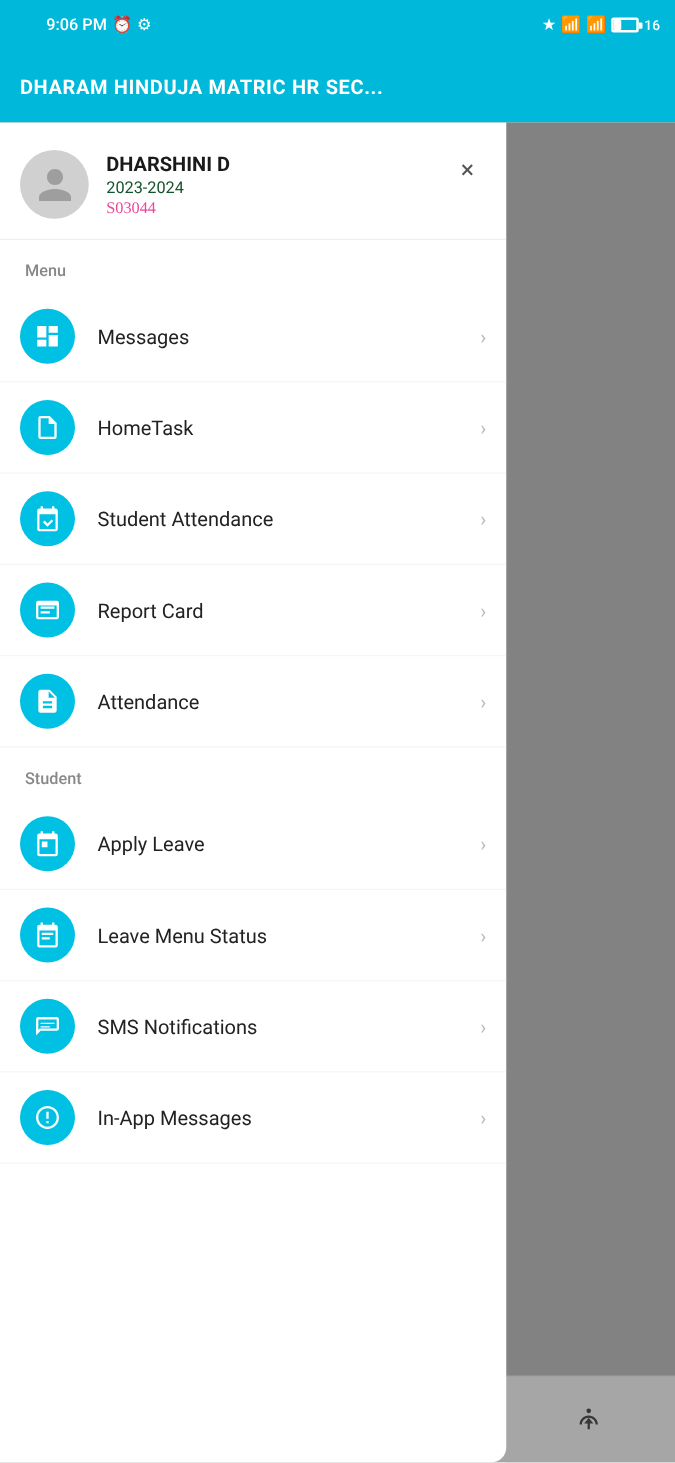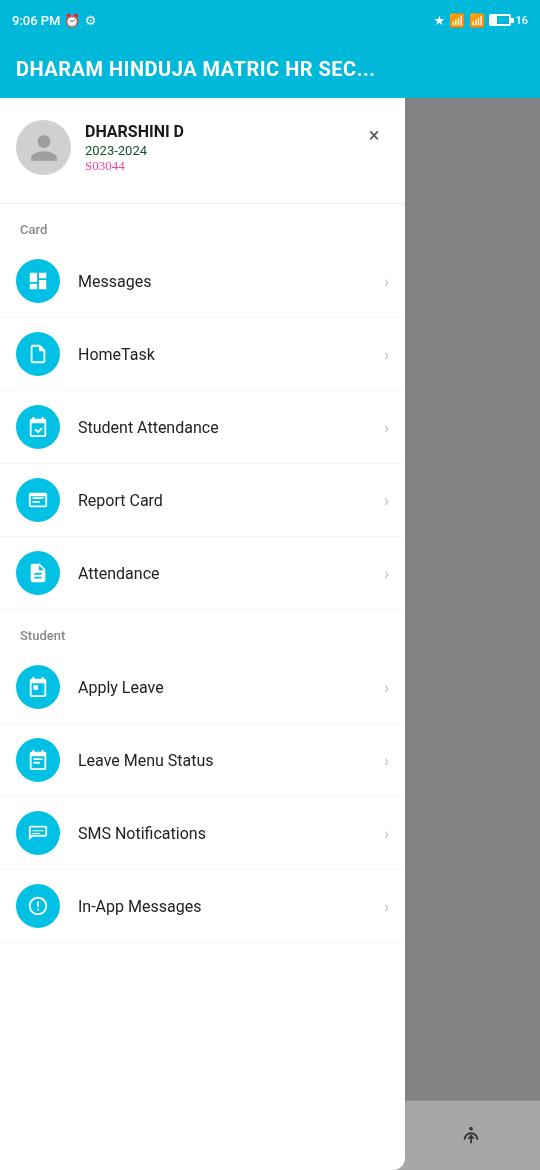--- a/index.html
+++ b/index.html
@@ -19,21 +19,21 @@
       height: 40px;
       background: #00b8d9;
       display: flex;
       align-items: center;
       justify-content: space-between;
       padding: 0 12px;
       color: white;
       font-size: 13px;
       font-weight: 500;
     }
-    .status-left { display: flex; align-items: center; gap: 4px; }
+    .status-left { display: flex; align-items: center; gap: 4px; margin-left: 25px; }
     .status-right { display: flex; align-items: center; gap: 4px; }
     .battery-icon {
       width: 22px; height: 12px;
       border: 2px solid white;
       border-radius: 2px;
       position: relative;
       display: inline-flex;
       align-items: center;
     }
     .battery-icon::after {
@@ -57,21 +57,21 @@
     .app-header {
       width: 540px;
       height: 58px;
       background: #00b8d9;
       display: flex;
       align-items: center;
       padding: 0 16px;
     }
     .app-title {
       color: white;
-      font-size: 20px;
+      font-size: 16px;
       font-weight: 700;
       letter-spacing: 0.5px;
     }
 
     
     .bg-right {
       position: absolute;
       top: 98px;
       left: 405px;
       width: 135px;
@@ -104,21 +104,21 @@
       border-radius: 0 0 12px 0;
       overflow-y: auto;
       scrollbar-width: none;
     }
     .drawer::-webkit-scrollbar { display: none; }
 
     
     .drawer-header {
       display: flex;
       align-items: center;
-      padding: 22px 16px 28px 16px;
+      padding: 22px 16px 16px 16px;
       border-bottom: 1px solid #f0f0f0;
       position: relative;
     }
     .drawer-avatar {
       width: 55px;
       height: 55px;
       border-radius: 50%;
       background: #d0d0d0;
       display: flex;
       align-items: center;
@@ -289,21 +289,21 @@
       </svg>
     </div>
     <div class="drawer-user-info">
       <div class="drawer-user-name">DHARSHINI D</div>
       <div class="drawer-user-year">2023-2024</div>
       <div class="drawer-user-id">S03044</div>
     </div>
     <div class="drawer-close">×</div>
   </div>
 
-  <div class="section-label">Card</div>
+  <div class="section-label">Menu</div>
 
   <div class="menu-item">
     <div class="menu-icon-circle">
       <svg class="menu-icon-svg" viewBox="0 0 24 24">
         <path d="M3 13h8V3H3v10zm0 8h8v-6H3v6zm10 0h8V11h-8v10zm0-18v6h8V3h-8z"></path>
       </svg>
     </div>
     <span class="menu-item-label">Messages</span>
     <span class="menu-chevron">›</span>
   </div>

